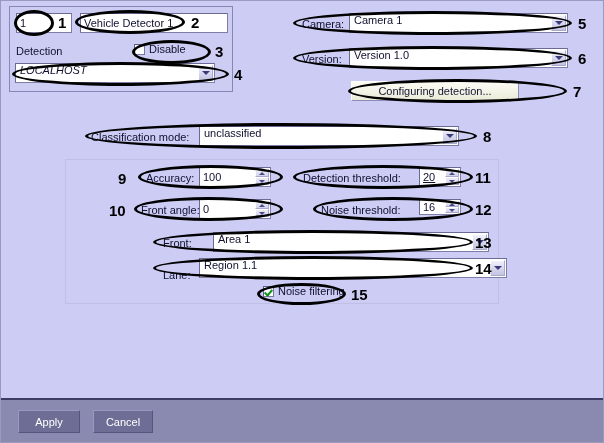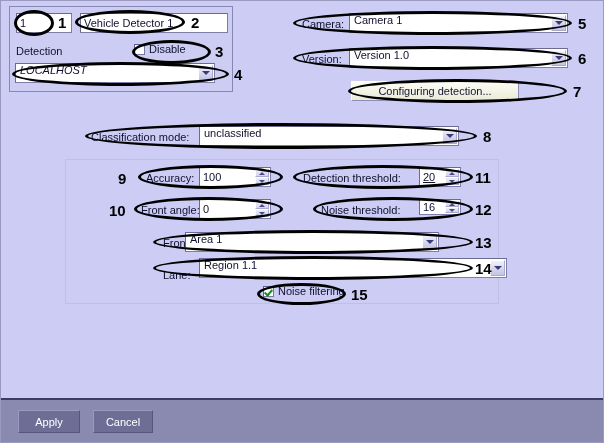--- a/index.html
+++ b/index.html
@@ -322,21 +322,21 @@
       <span class="sb">
           <i class="tri-up"></i>
         </span>
       <span class="sb">
           <i class="tri-dn"></i>
         </span>
     </span>
   </div>
 
   <div class="lbl" style="left:162px; top:236px;">Front:</div>
-  <div class="combo" style="left:184px; top:231px; width:254px; height:20px;">
+  <div class="combo" style="left:212px; top:231px; width:276px; height:20px;">
     <span>Area 1</span>
     <span class="arrowbtn">
         <i class="chev"></i>
       </span>
   </div>
 
   <div class="lbl" style="left:162px; top:268px;">Lane:</div>
   <div class="combo" style="left:198px; top:257px; width:308px; height:20px;">
     <span>Region 1.1</span>
     <span class="arrowbtn">

